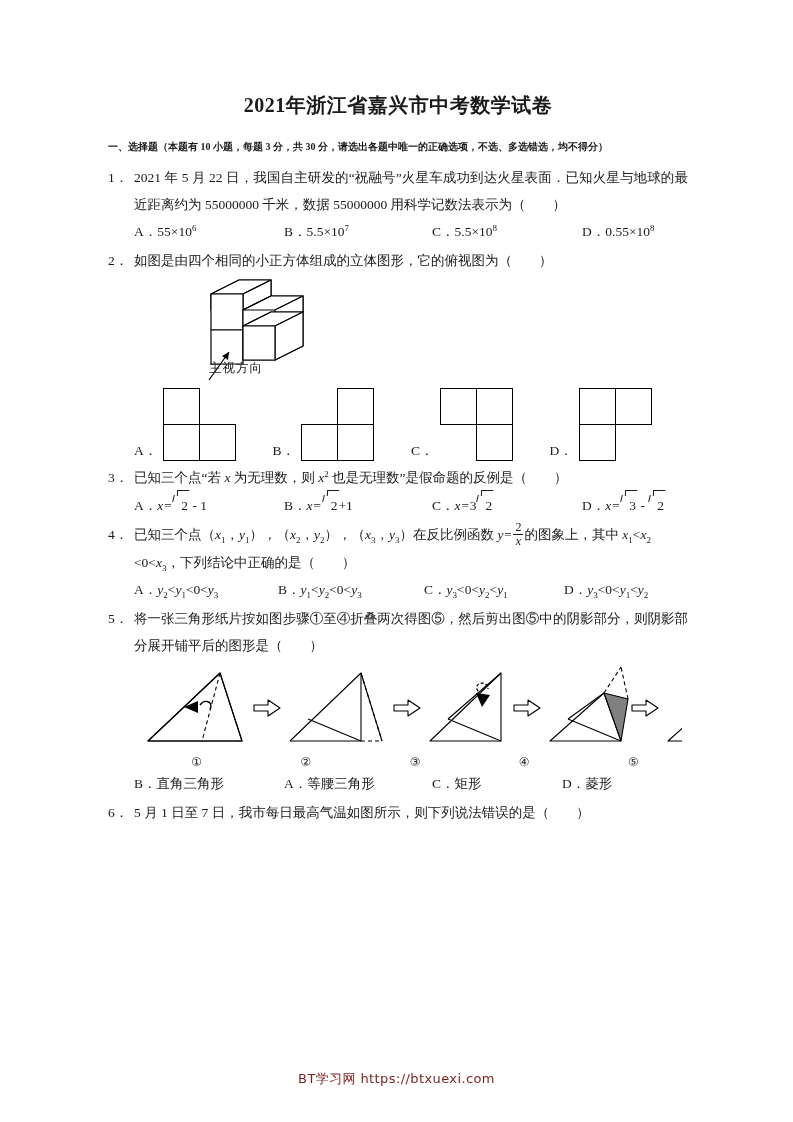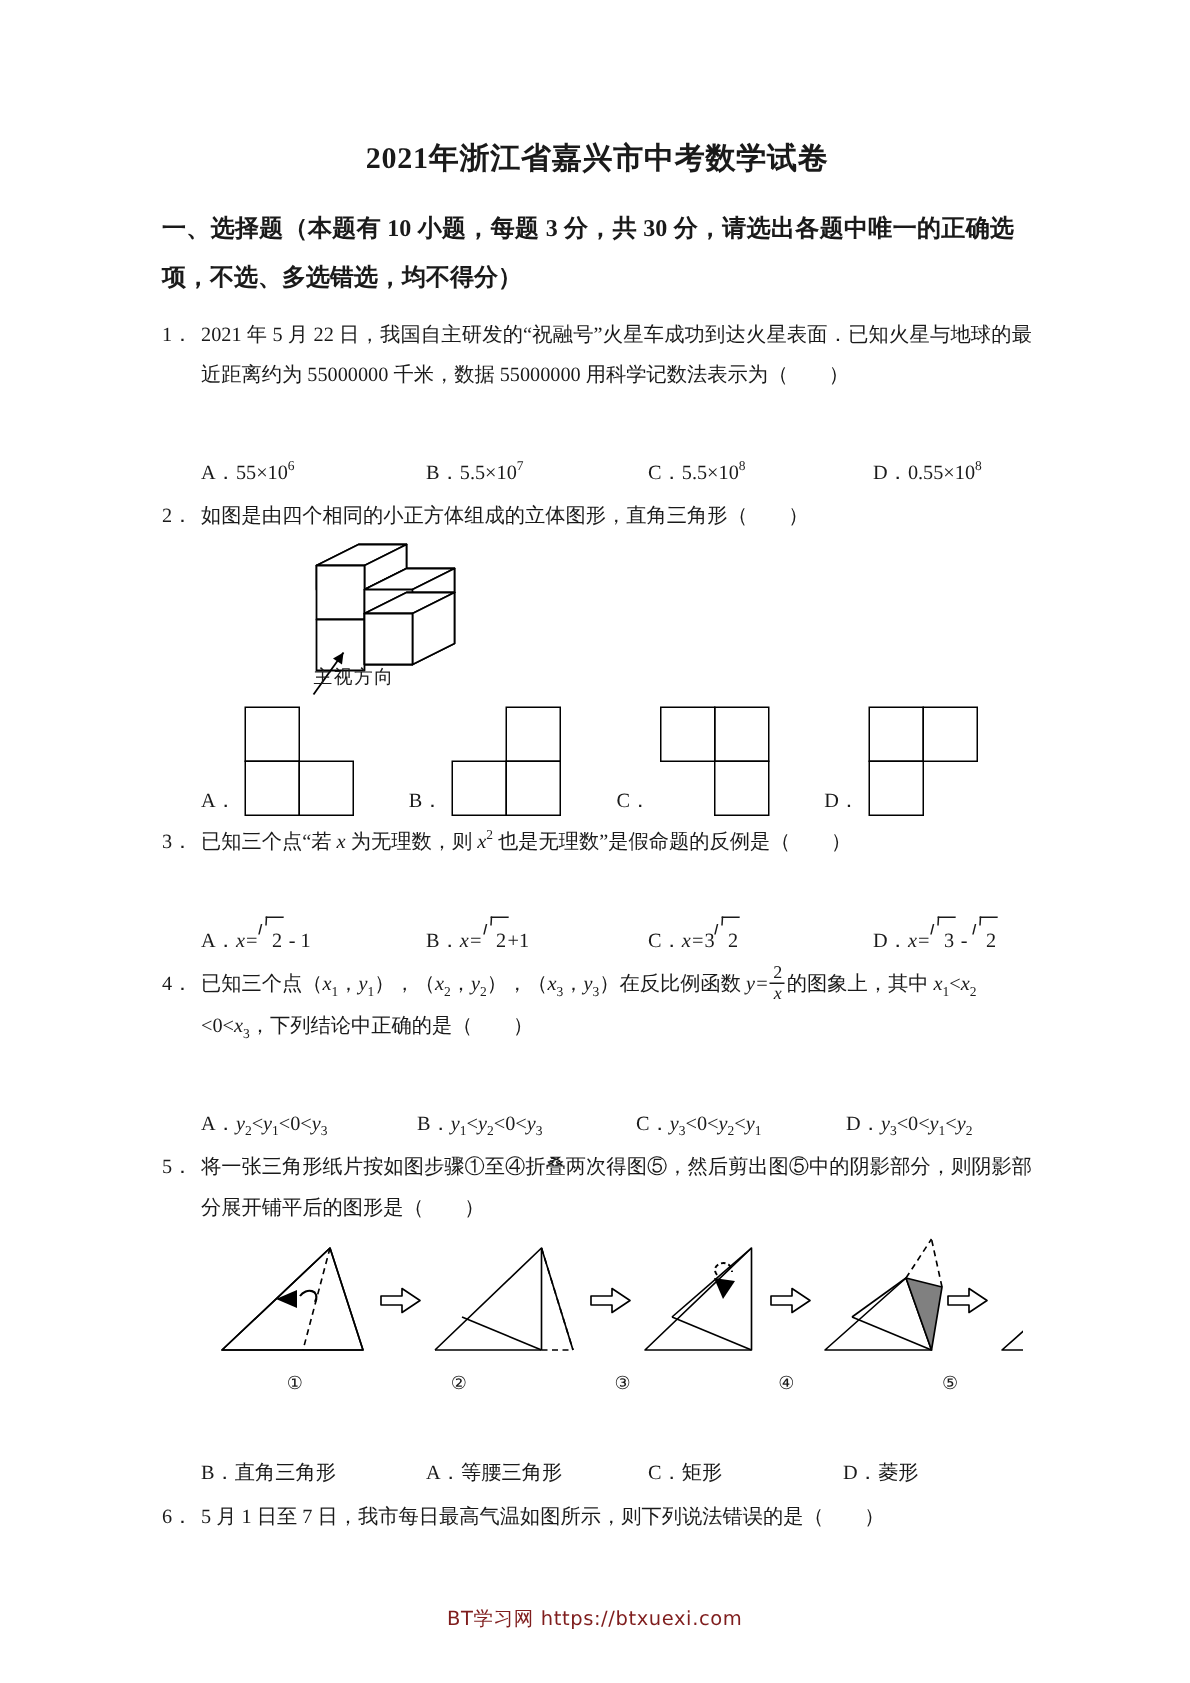--- a/index.html
+++ b/index.html
@@ -29,21 +29,21 @@
   }
   h1.doc-title {
     font-size: 20px;
     font-weight: bold;
     text-align: center;
     margin: 0 0 18px 0;
     letter-spacing: 0.5px;
     font-family: "Liberation Serif", "DejaVu Serif", serif;
   }
   .section-head {
-    font-size: 16px;
+    font-size: 10px;
     font-weight: bold;
     line-height: 2.05;
     margin: 0 12px 6px 0;
     text-align: justify;
   }
   .q {
     margin: 0 0 2px 0;
   }
   .q-body {
     font-size: 13.5px;
@@ -59,21 +59,20 @@
     top: 0;
     width: 24px;
     text-align: left;
   }
   .opts {
     font-size: 13.5px;
     line-height: 2.0;
     padding-left: 26px;
     display: flex;
     width: 554px;
-    margin-top: 38px;
   }
   .opts .opt {
     white-space: nowrap;
   }
   .opts.q1 .opt:nth-child(1) { width: 150px; }
   .opts.q1 .opt:nth-child(2) { width: 148px; }
   .opts.q1 .opt:nth-child(3) { width: 150px; }
   .opts.q3 .opt:nth-child(1) { width: 150px; }
   .opts.q3 .opt:nth-child(2) { width: 148px; }
   .opts.q3 .opt:nth-child(3) { width: 150px; }
@@ -220,21 +219,21 @@
       <div class="opts q1">
         <span class="opt"><span>A．</span><span>55</span><span>×</span><span>10</span><sup>6</sup></span>
         <span class="opt"><span>B．</span><span>5.5</span><span>×</span><span>10</span><sup>7</sup></span>
         <span class="opt"><span>C．</span><span>5.5</span><span>×</span><span>10</span><sup>8</sup></span>
         <span class="opt"><span>D．</span><span>0.55</span><span>×</span><span>10</span><sup>8</sup></span>
       </div>
     </div>
 
     <div class="q">
       <div class="q-body">
-        <span class="q-num">2．</span><span>如图是由四个相同的小正方体组成的立体图形，直角三角形（　　）</span>
+        <span class="q-num">2．</span><span>如图是由四个相同的小正方体组成的立体图形，它的俯视图为（　　）</span>
       </div>
 
       <div class="fig-cubes">
         <svg width="230" height="112" viewBox="0 0 230 112">
           <g fill="#ffffff" stroke="#000000" stroke-width="1.2" stroke-linejoin="round">
 
             <polygon points="10,20 38,6 70,6 70,22 42,36 10,36"></polygon>
             <polygon points="10,20 38,6 70,6 42,20"></polygon>
             <polygon points="70,6 70,22 42,36 42,20"></polygon>
             <rect x="10" y="20" width="32" height="36"></rect>

